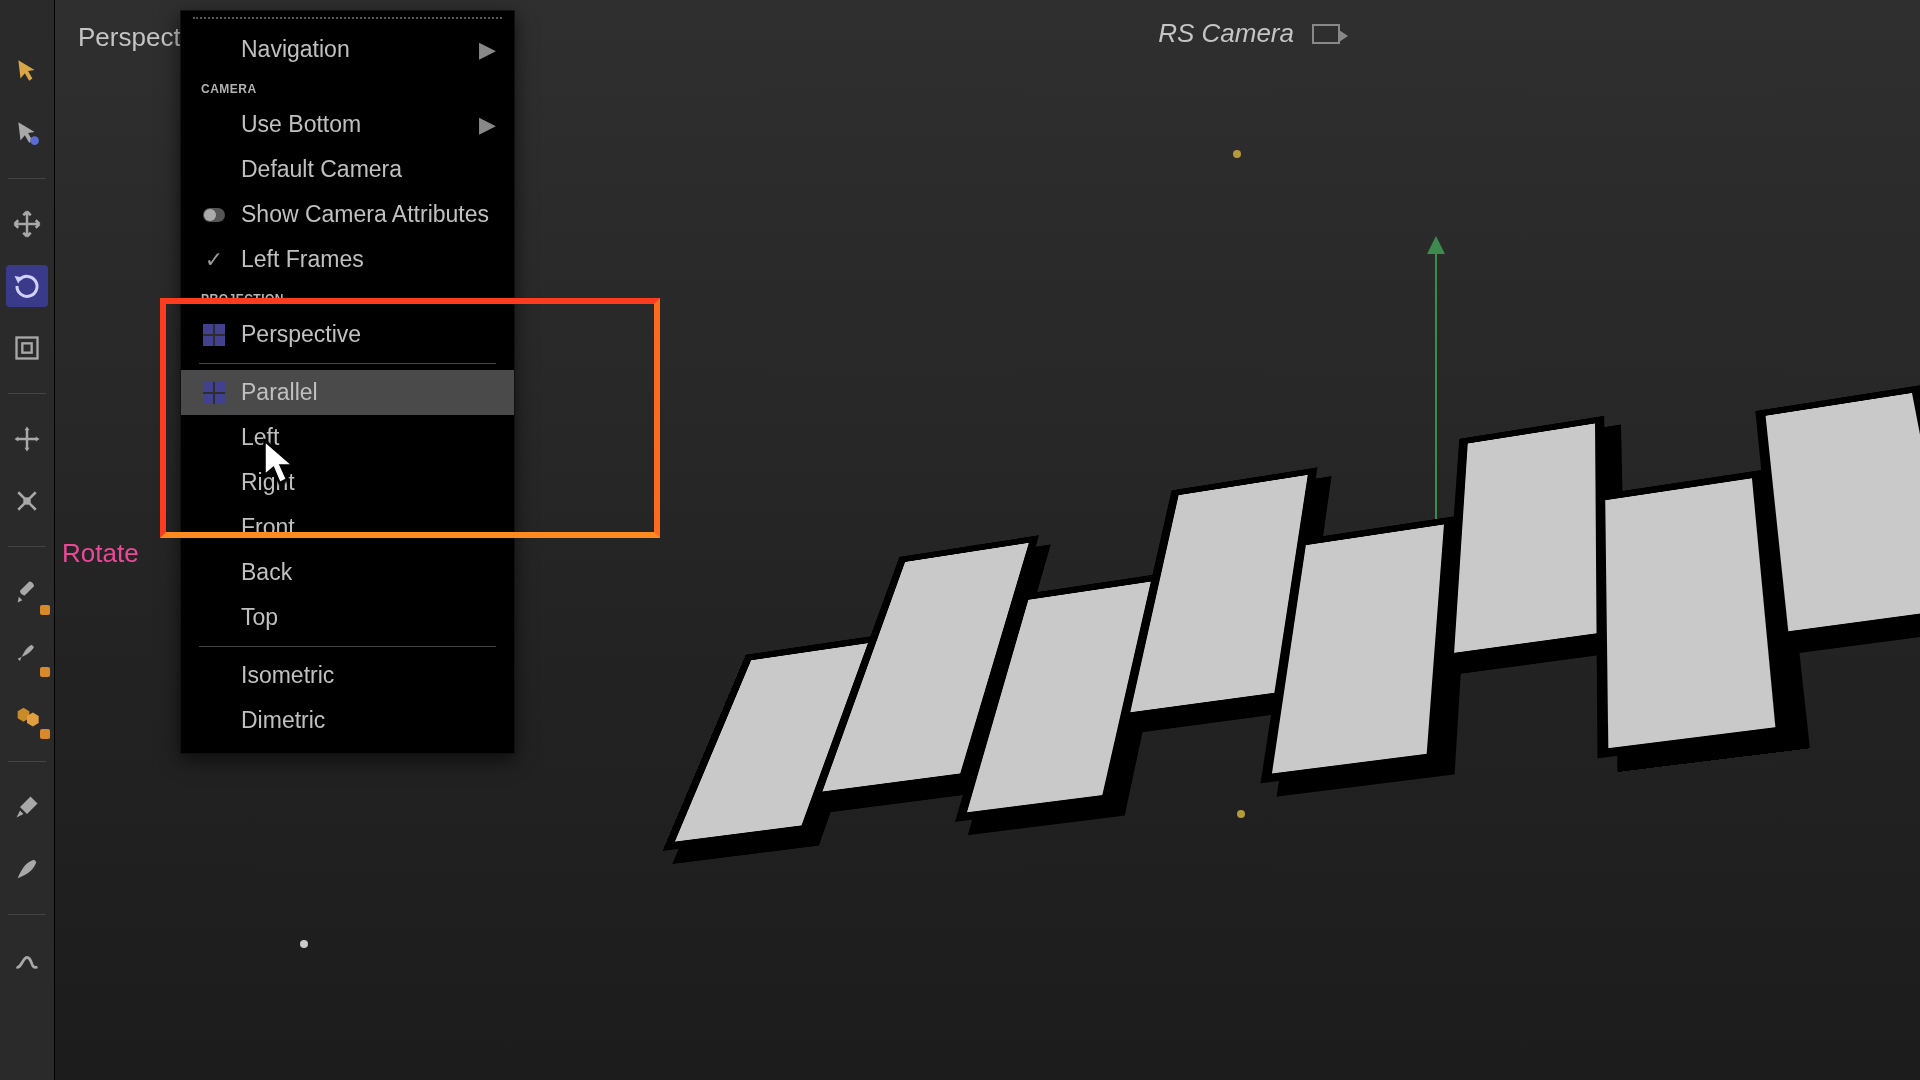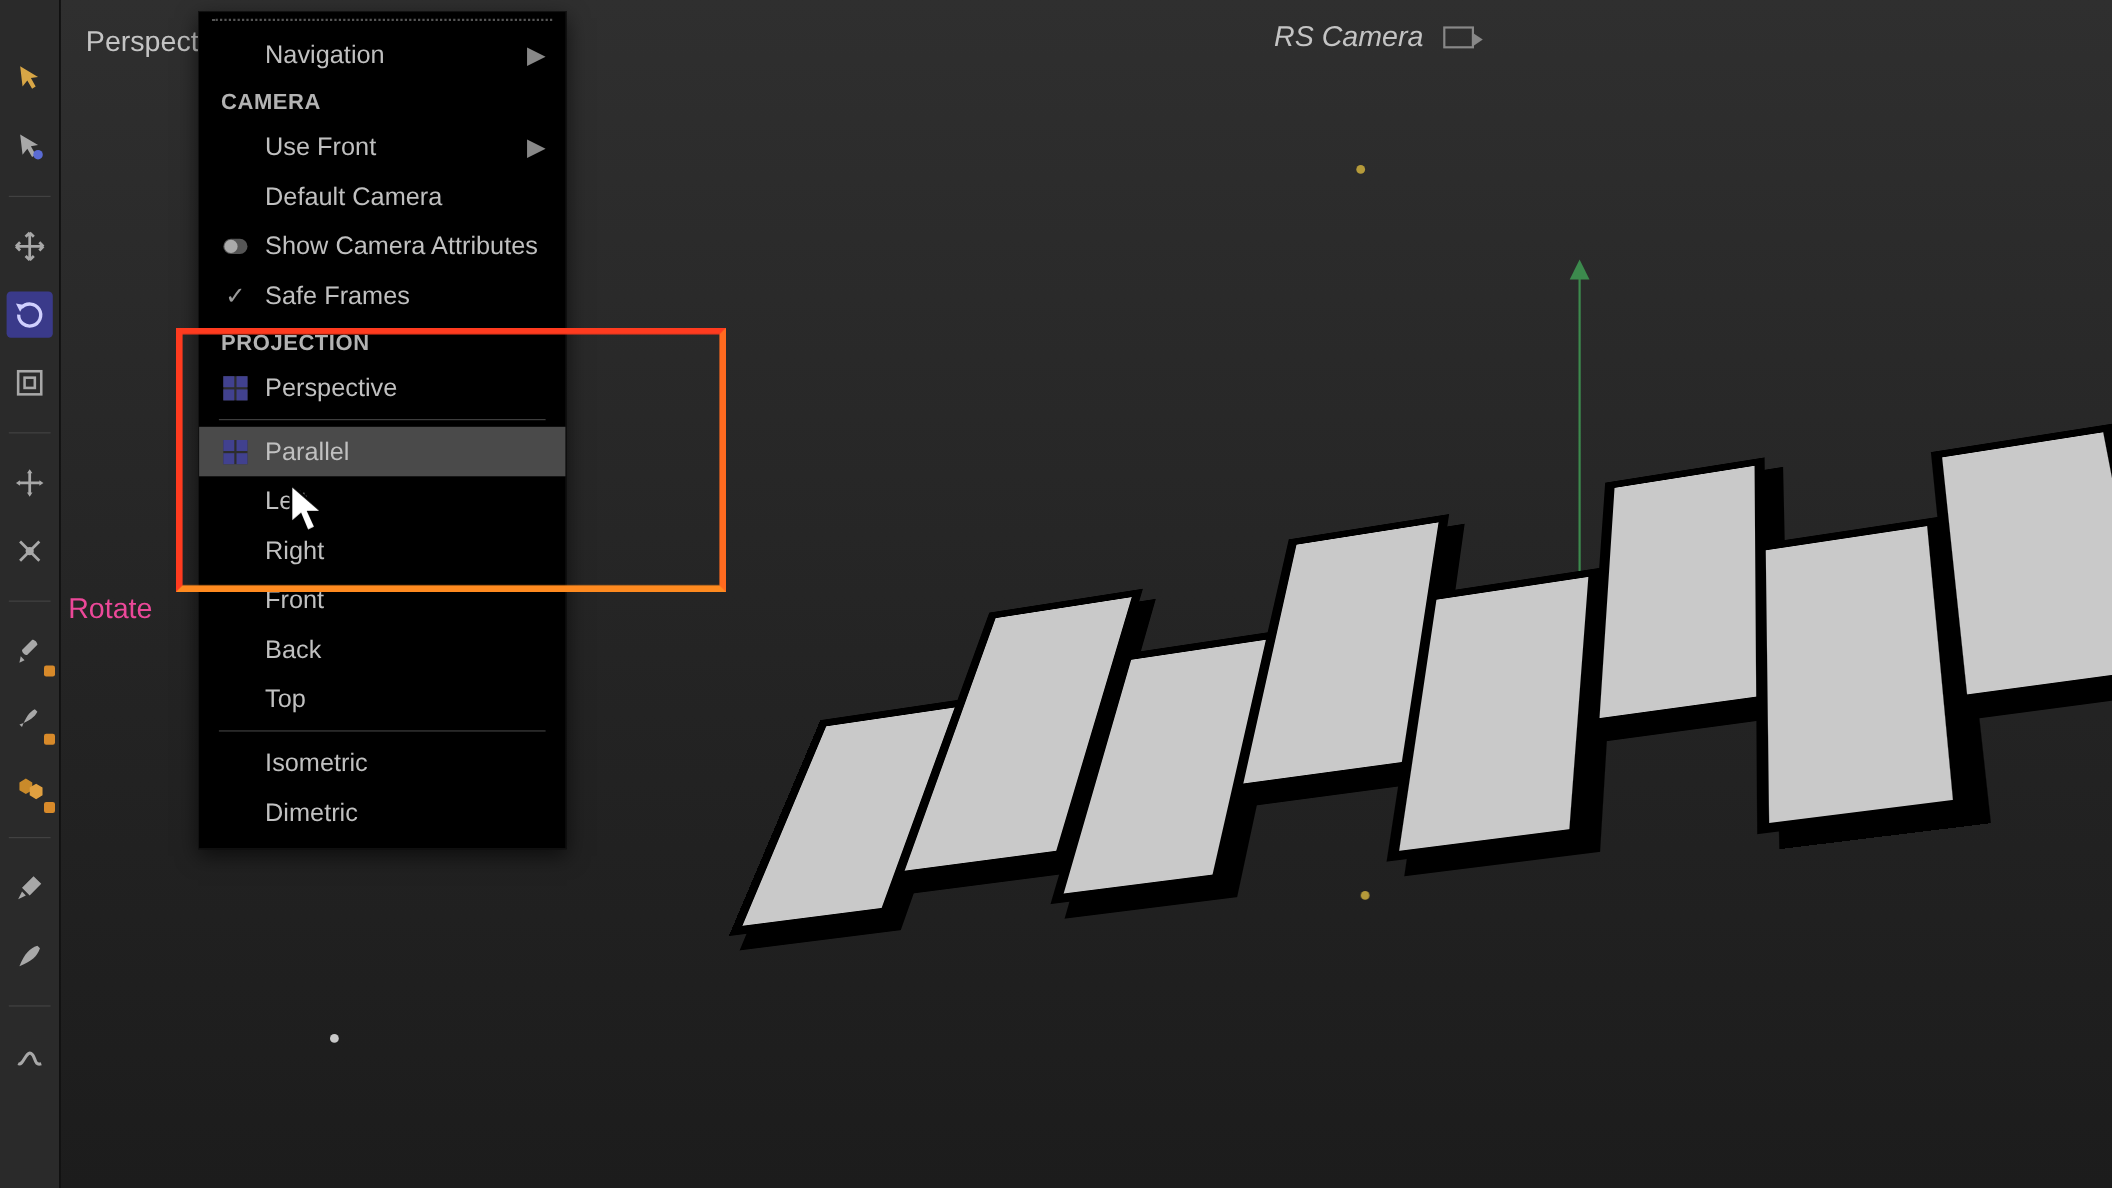--- a/index.html
+++ b/index.html
@@ -73,21 +73,21 @@
     box-shadow: 0 6px 18px rgba(0,0,0,.6);
   }
   .menu .dotted { height: 6px; border-top: 2px dotted #555; margin: 6px 12px 4px; }
   .menu .item {
     display: flex; align-items: center; gap: 14px; padding: 9px 20px 9px 20px;
     font-size: 23px; color: #c0c0c0; position: relative;
   }
   .menu .item .arrow { position: absolute; right: 18px; color: #888; font-size: 22px; }
   .menu .item.hovered { background: #4a4a4a; }
   .menu .header {
-    padding: 10px 20px 6px; font-size: 20px; font-weight: 700; color: #b3b3b3; letter-spacing: .5px;
+    padding: 10px 20px 6px; font-size: 12px; font-weight: 700; color: #b3b3b3; letter-spacing: .5px;
   }
   .menu .icon-slot { width: 26px; height: 26px; display: inline-flex; align-items: center; justify-content: center; }
   .menu .divider { height: 1px; background: #444; margin: 6px 18px; }
   .grid-icon { width: 22px; height: 22px; display: grid; grid-template-columns: 1fr 1fr; grid-template-rows: 1fr 1fr;
     gap: 2px; background: #2d2d2d; }
   .grid-icon span { background: #41418f; }
   .check-icon { color: #9a9a9a; font-size: 22px; }
   .toggle-icon { width: 22px; height: 14px; border-radius: 7px; background: #555; position: relative; }
   .toggle-icon::after { content: ""; position: absolute; left: 1px; top: 1px; width: 12px; height: 12px; border-radius: 50%; background: #aaa; }
 
@@ -228,38 +228,38 @@
   <div class="item">
     <span class="icon-slot"></span>
     <span>Navigation</span>
     <span class="arrow">▶</span>
   </div>
 
   <div class="header">CAMERA</div>
 
   <div class="item">
     <span class="icon-slot"></span>
-    <span>Use Front</span>
+    <span>Use Bottom</span>
     <span class="arrow">▶</span>
   </div>
   <div class="item">
     <span class="icon-slot"></span>
     <span>Default Camera</span>
   </div>
   <div class="item">
     <span class="icon-slot">
         <span class="toggle-icon"></span>
       </span>
     <span>Show Camera Attributes</span>
   </div>
   <div class="item">
     <span class="icon-slot">
         <span class="check-icon">✓</span>
       </span>
-    <span>Safe Frames</span>
+    <span>Left Frames</span>
   </div>
 
   <div class="header">PROJECTION</div>
 
   <div class="item">
     <span class="icon-slot">
         <span class="grid-icon">
           <span></span>
           <span></span>
           <span></span>

